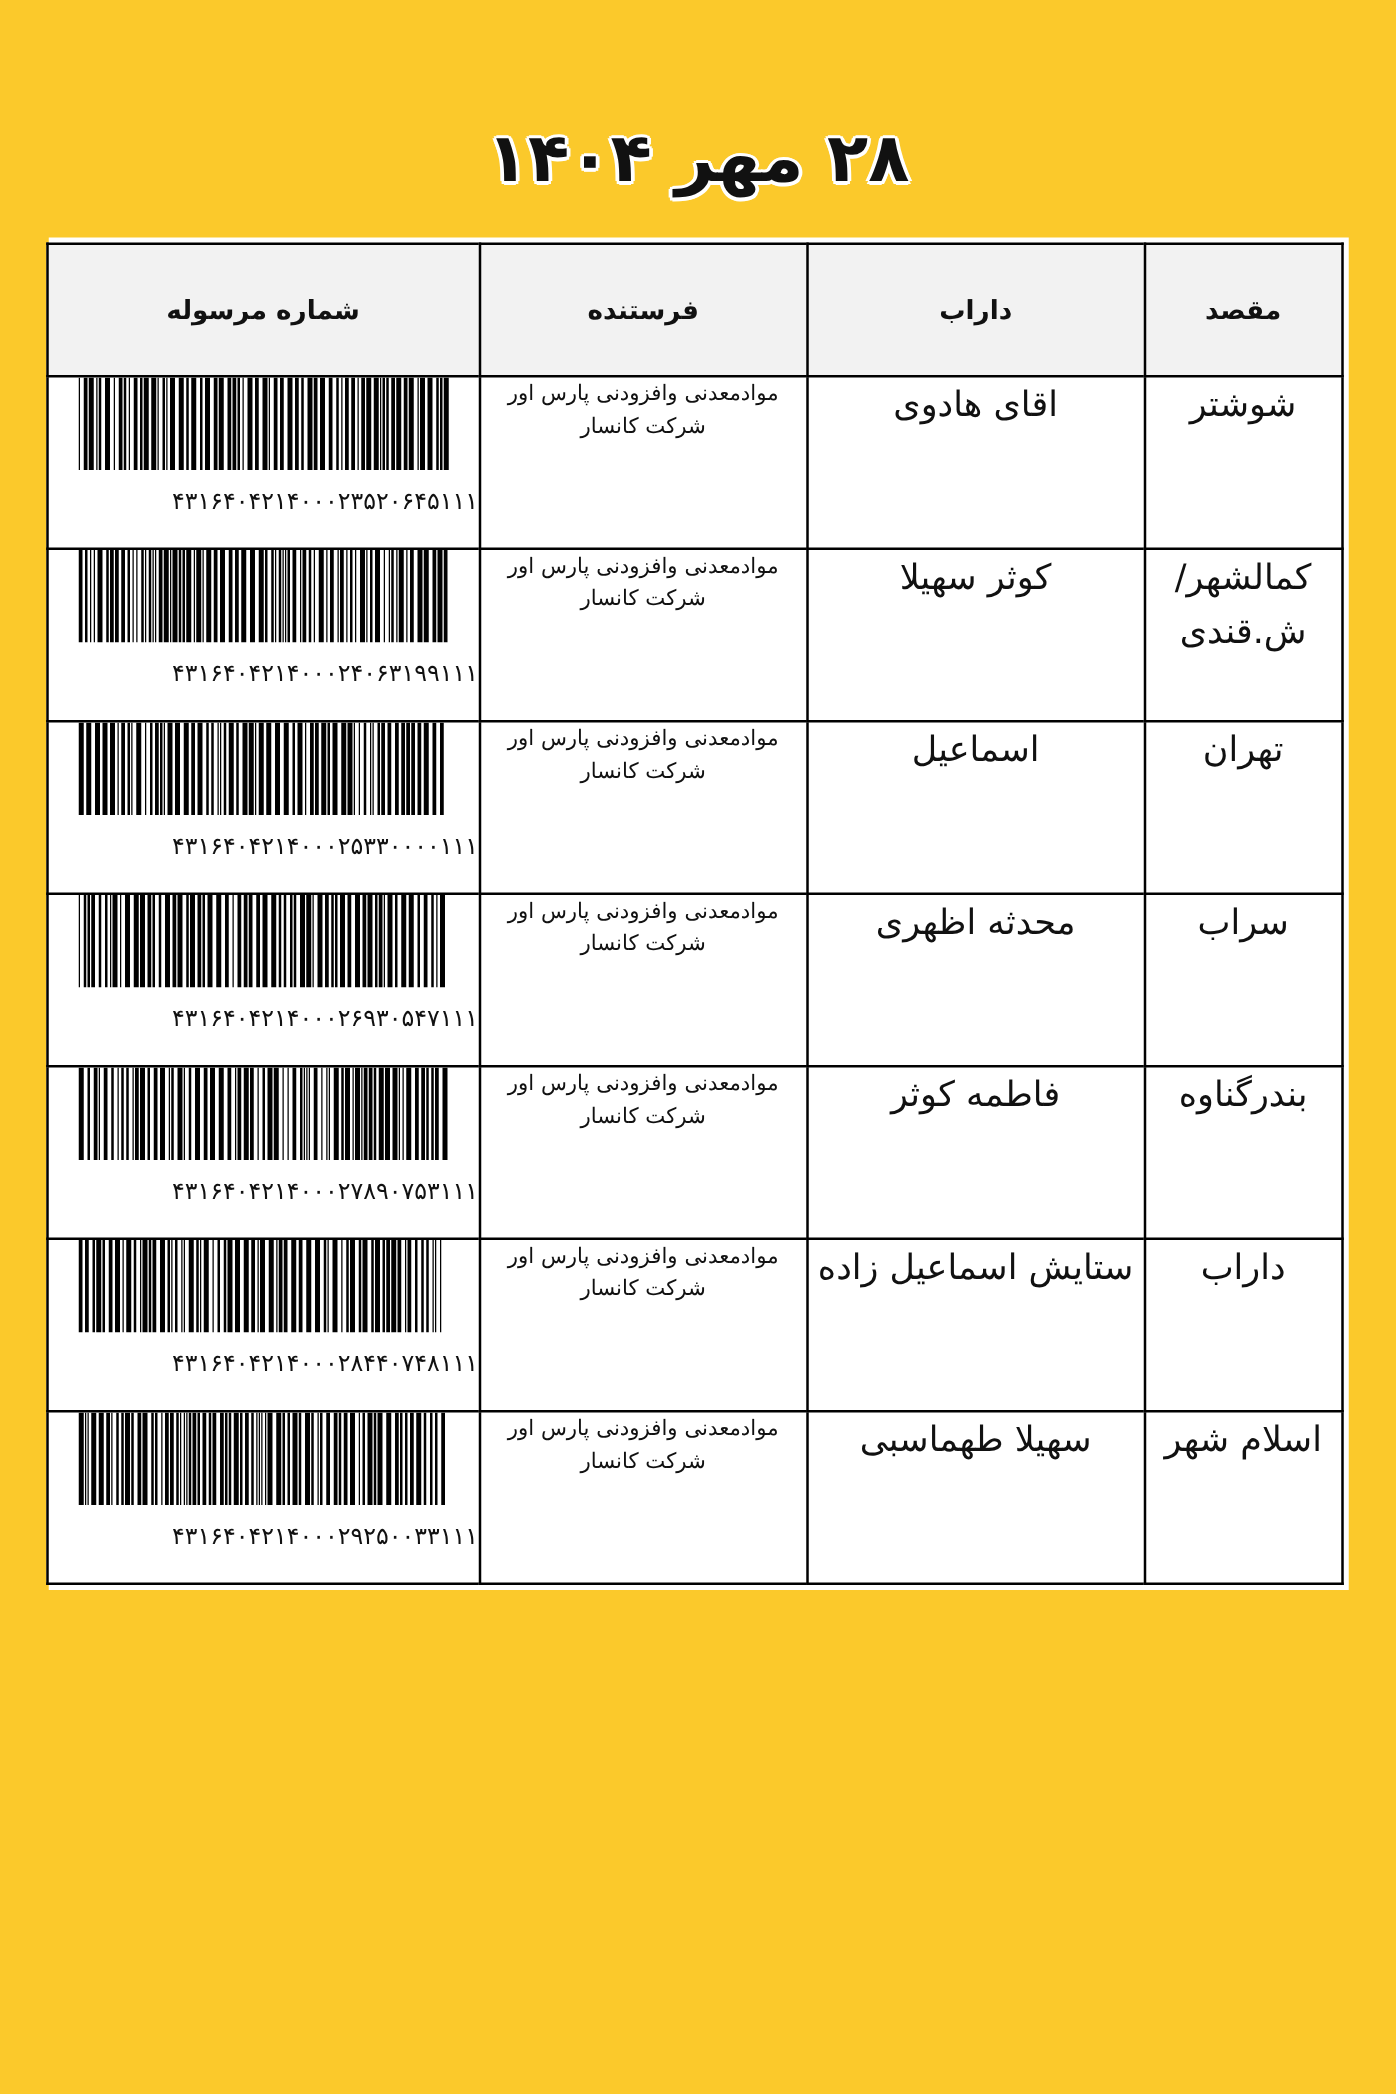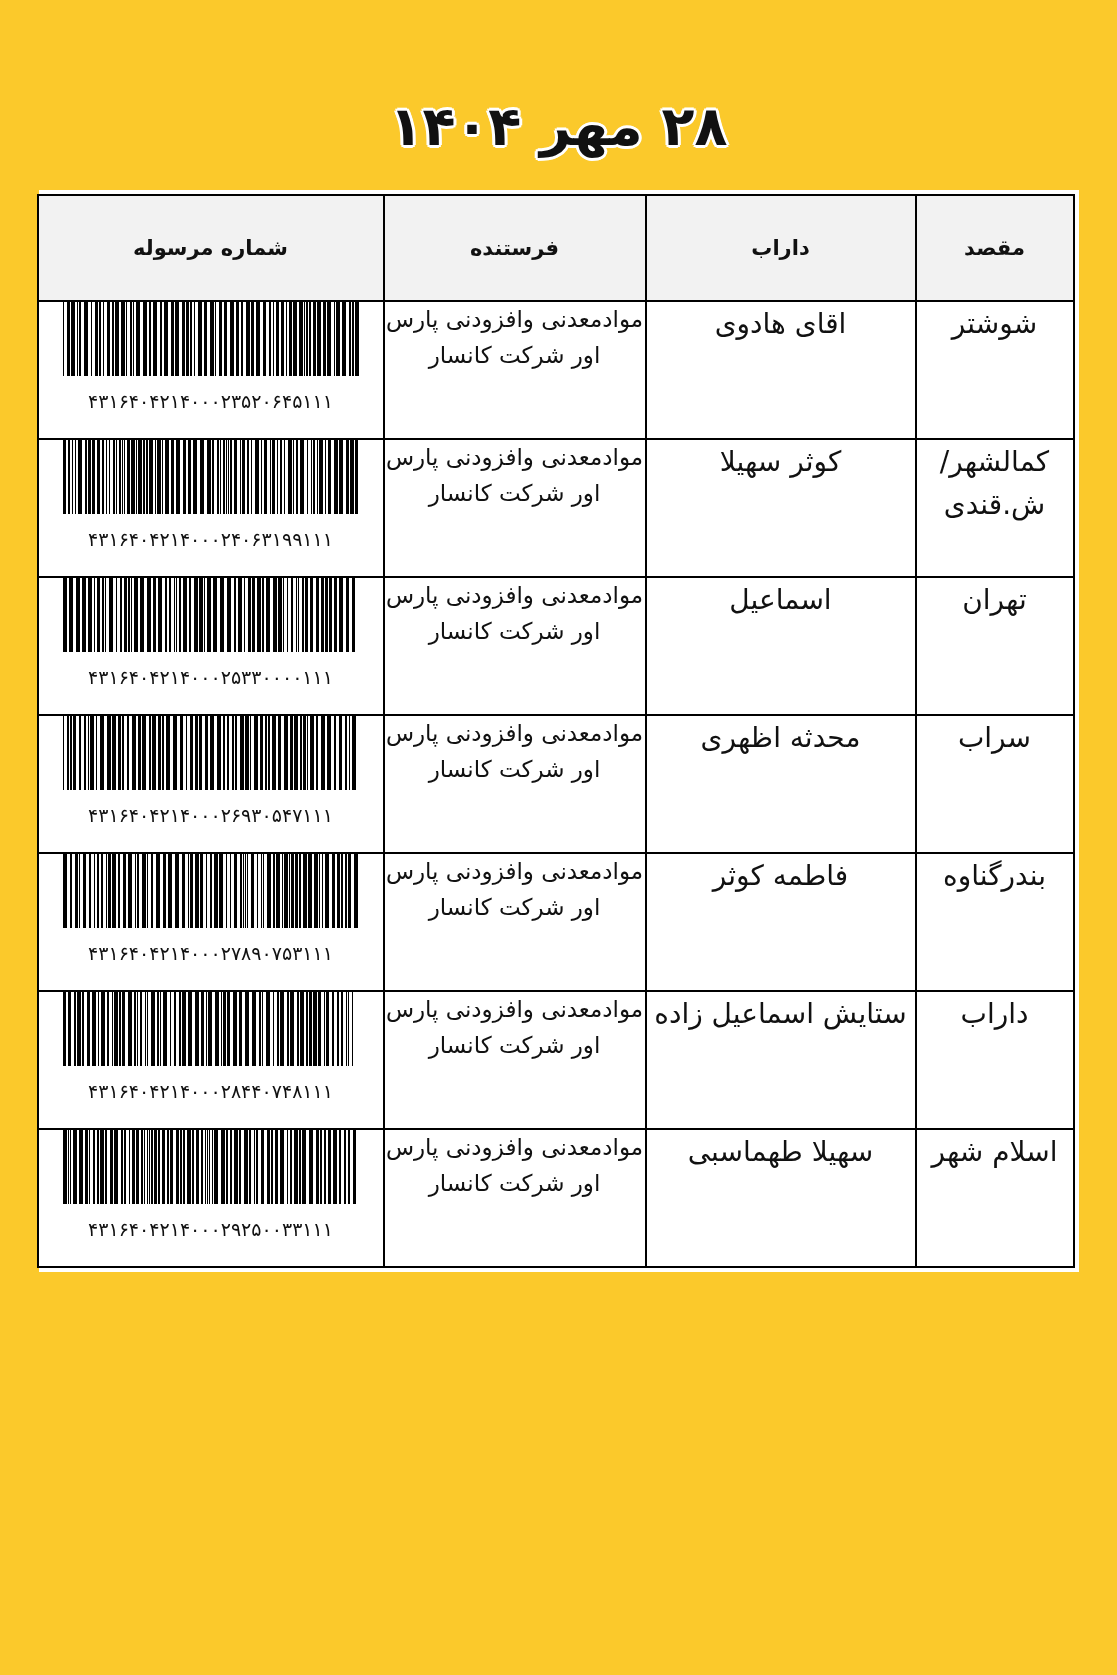--- a/index.html
+++ b/index.html
@@ -70,40 +70,40 @@
   col.col-tracking { width: 346px; }
 
   td.dest, td.receiver, td.sender {
     text-align: center;
     font-size: 28px;
     color: #111111;
     padding: 18px 8px 8px 8px;
     line-height: 1.55;
   }
   td.sender {
-    font-size: 23px;
+    font-size: 17px;
   }
   td.tracking {
     text-align: center;
     padding: 12px 12px 10px 12px;
   }
   .barcode {
     height: 74px;
     width: 300px;
     margin: 0 auto;
     display: block;
   }
   .barcode-num {
     direction: ltr;
     unicode-bidi: bidi-override;
     font-size: 19px;
     letter-spacing: 1px;
     color: #111111;
     margin-top: 14px;
-    text-align: center;
+    text-align: right;
     font-family: "DejaVu Sans", "Liberation Sans", sans-serif;
   }
   tbody tr { height: 138px; }
 </style>
 </head>
 <body>
 
 <div class="page">
 
   <div class="doc-title">۲۸ مهر ۱۴۰۴</div>

